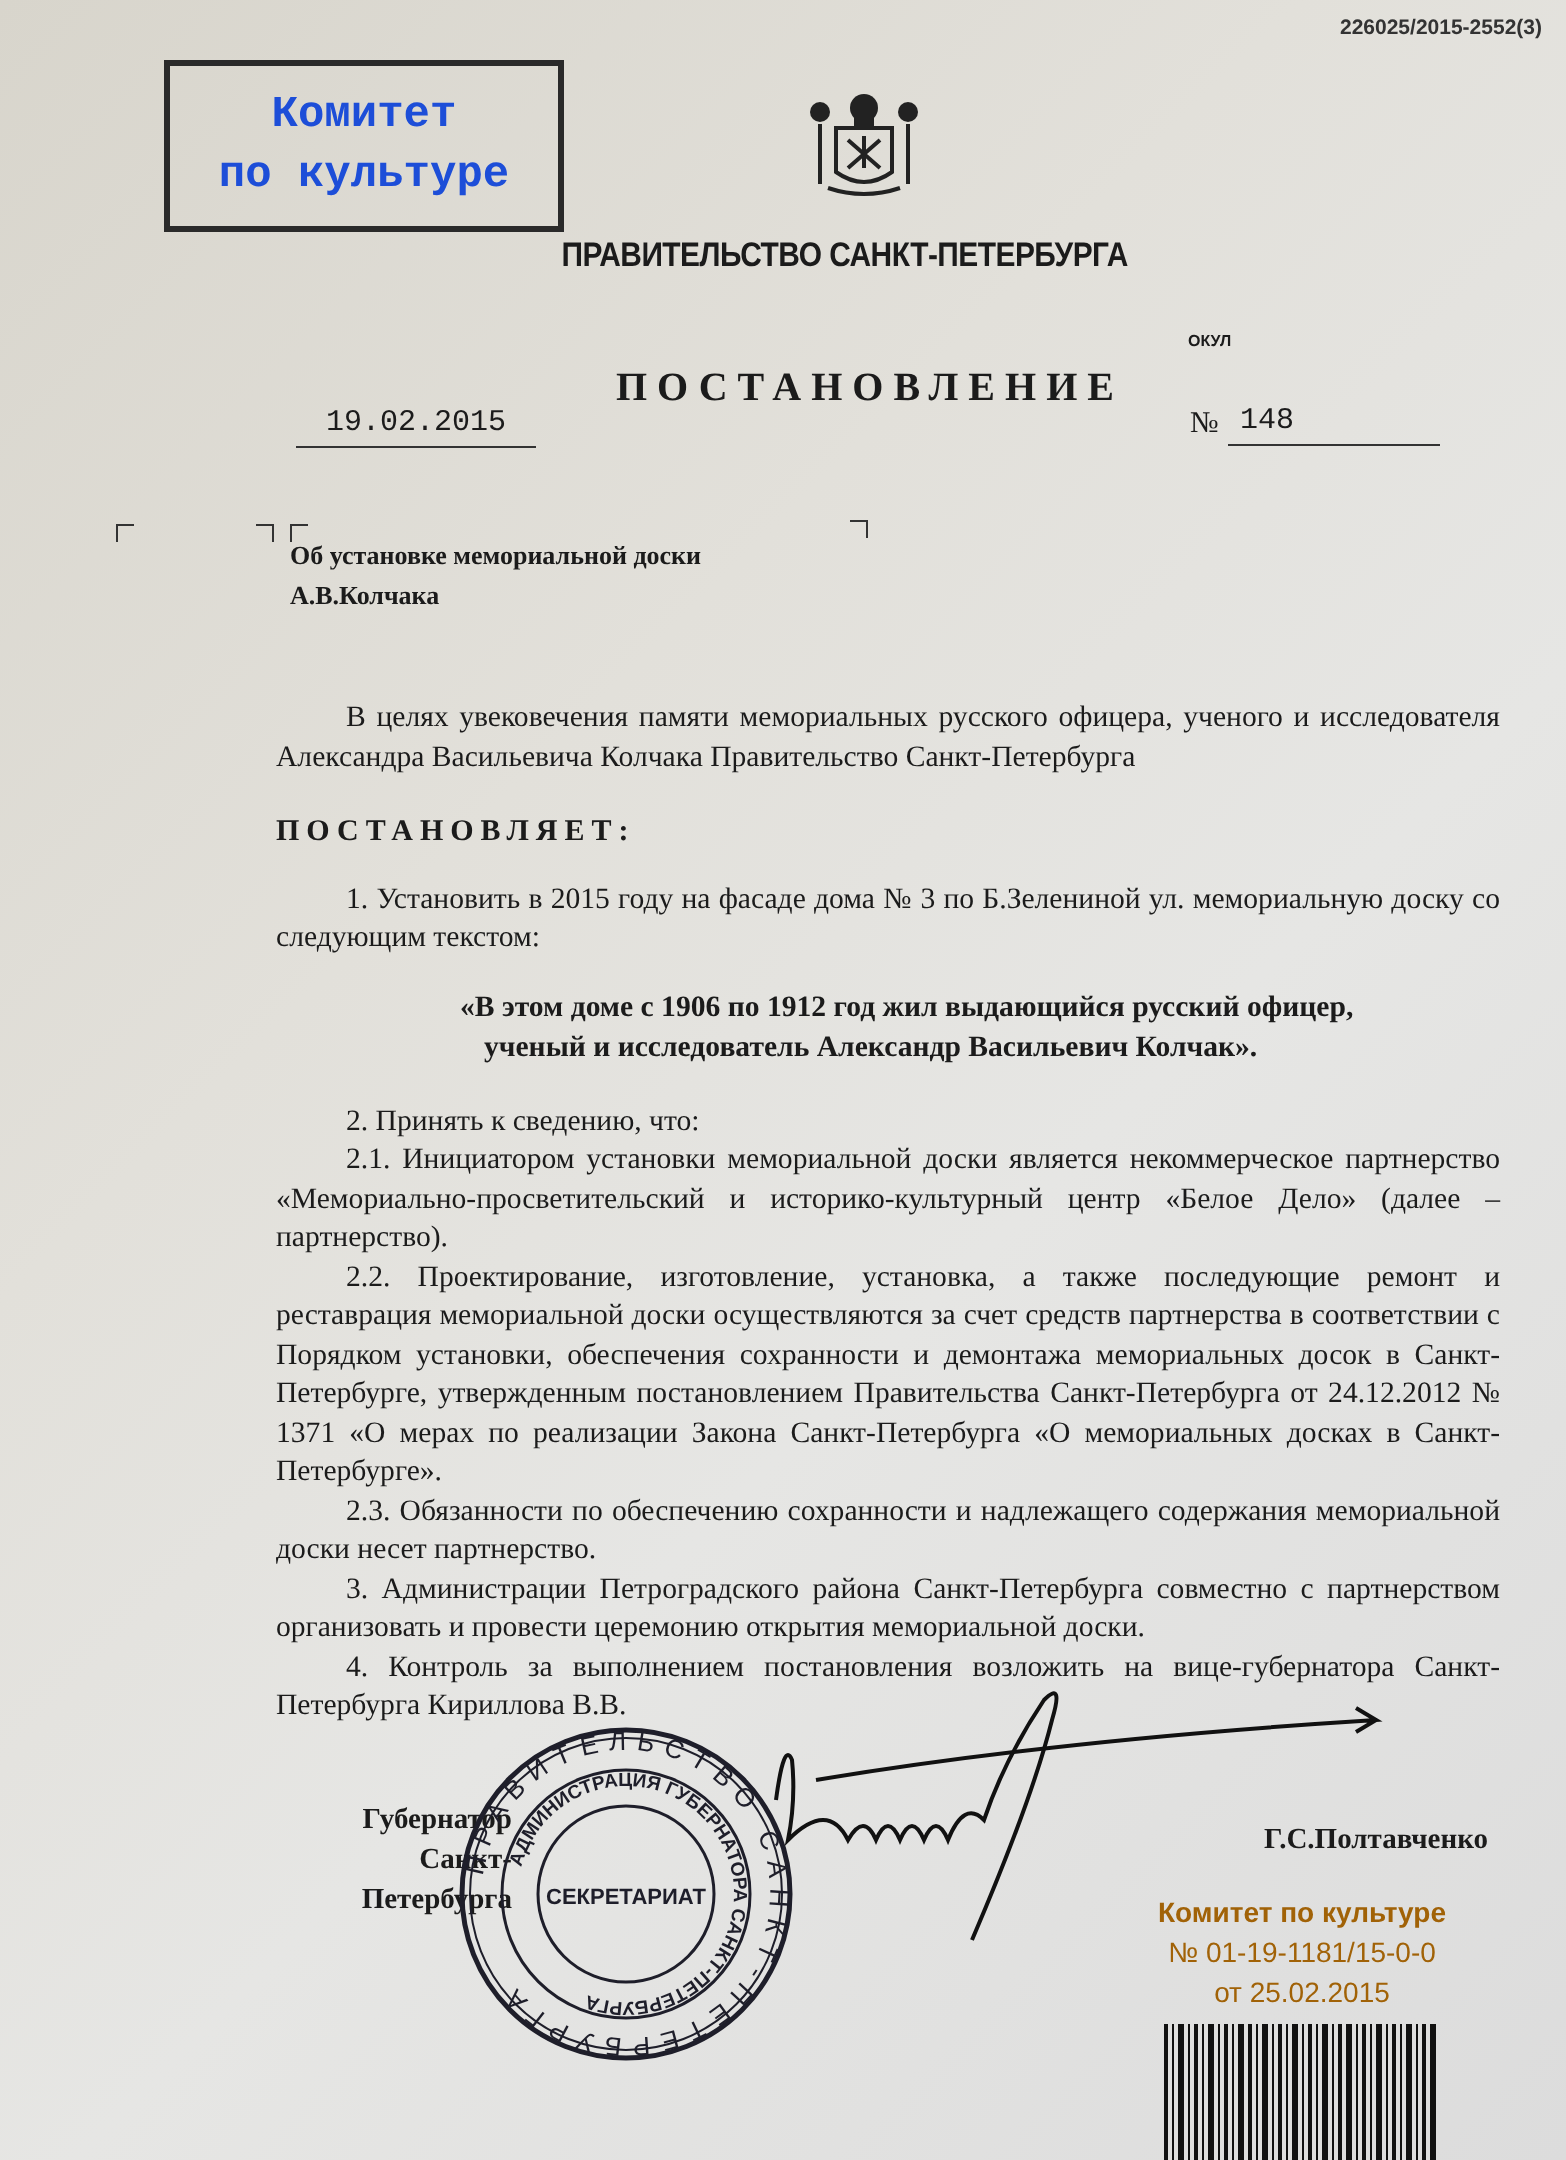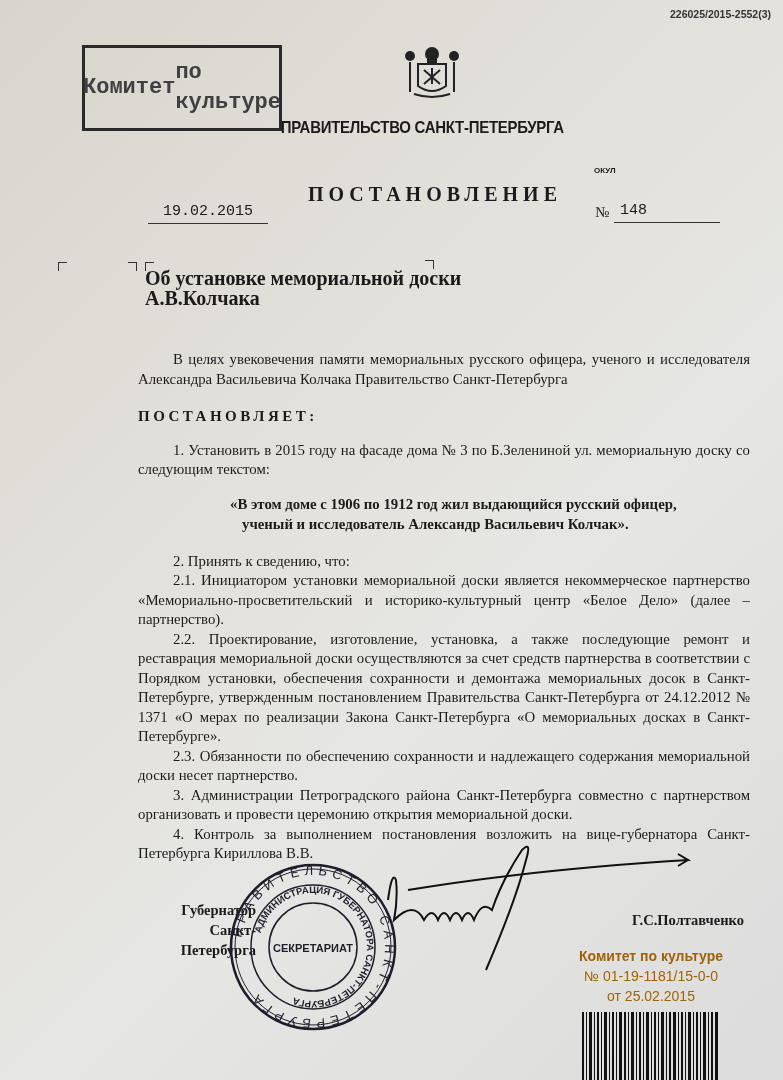--- a/index.html
+++ b/index.html
@@ -6,34 +6,34 @@
   body {
     width: 783px; height: 1080px; overflow: hidden;
     background: linear-gradient(135deg, #d8d5cc 0%, #e2e0da 35%, #e6e6e4 60%, #dcdcdc 100%);
     font-family: "Liberation Serif", serif;
     color: #1b1b1b;
     position: relative;
   }
   .abs { position: absolute; }
   .docid { top: 8px; right: 12px; font-family: "Liberation Sans", sans-serif; font-size: 10.5px; font-weight: bold; color: #333; }
   .stampbox {
-    left: 82px; top: 45px; width: 200px; height: 86px;
+    left: 82px; top: 30px; width: 200px; height: 86px;
     border: 3px solid #2a2a2a; box-sizing: border-box;
-    display: flex; align-items: center; justify-content: center;
-    font-family: "Liberation Mono", monospace; font-weight: bold; font-size: 22px; line-height: 30px; color: #404040;
+    display: flex; flex-direction: column; align-items: center; justify-content: center;
+    font-family: "Liberation Mono", monospace; font-weight: bold; font-size: 22px; line-height: 30px; color: #1d4ed8;
   }
   .coat { left: 400px; top: 40px; width: 64px; height: 64px; }
   .gov { left: 0; width: 783px; top: 118px; text-align: center; font-family: "Liberation Sans", sans-serif; font-weight: bold; font-size: 17px; letter-spacing: -0.3px; transform: scaleX(0.88); padding-left: 70px; box-sizing: border-box; }
   .postan { left: 308px; top: 157px; font-family: "Liberation Serif", serif; font-weight: bold; font-size: 20px; letter-spacing: 5px; margin-top: 26px; }
   .okul { left: 594px; top: 166px; font-family: "Liberation Sans", sans-serif; font-size: 8px; font-weight: bold; }
   .date { left: 148px; top: 203px; width: 120px; font-family: "Liberation Mono", monospace; font-size: 15px; text-align: center; border-bottom: 1.3px solid #333; padding-bottom: 3px; }
   .numlbl { left: 595px; top: 204px; font-family: "Liberation Serif", serif; font-size: 15px; }
   .numval { left: 614px; top: 202px; width: 106px; font-family: "Liberation Mono", monospace; font-size: 15px; border-bottom: 1.3px solid #333; padding-left: 6px; padding-bottom: 3px; box-sizing: border-box; }
   .corner { width: 8px; height: 8px; border-color: #333; border-style: solid; border-width: 0; }
-  .subject { left: 145px; top: 268px; font-weight: bold; font-size: 20px; line-height: 20px; }
+  .subject { left: 145px; top: 268px; font-weight: bold; font-size: 13px; line-height: 20px; }
   .body { left: 138px; top: 350px; width: 612px; font-size: 14.8px; line-height: 19.5px; text-align: justify; }
   .para { text-indent: 35px; margin: 0; }
   .heading { font-weight: bold; letter-spacing: 3.5px; font-size: 15px; margin: 18px 0 14px 0; }
   .quote { font-weight: bold; font-size: 14.8px; margin: 14px 0 18px 92px; line-height: 20px; }
   .q2 { padding-left: 12px; }
   .sig-left { left: 136px; top: 900px; font-weight: bold; font-size: 14.5px; line-height: 20px; text-align: right; width: 120px; }
   .sig-name { left: 632px; top: 912px; font-weight: bold; font-size: 14.5px; }
   .seal { left: 228px; top: 862px; width: 170px; height: 170px; }
   .signature { left: 378px; top: 840px; width: 320px; height: 150px; }
   .reg { left: 566px; top: 946px; width: 170px; text-align: center; font-family: "Liberation Sans", sans-serif; font-size: 14px; line-height: 20px; color: #a16207; }

